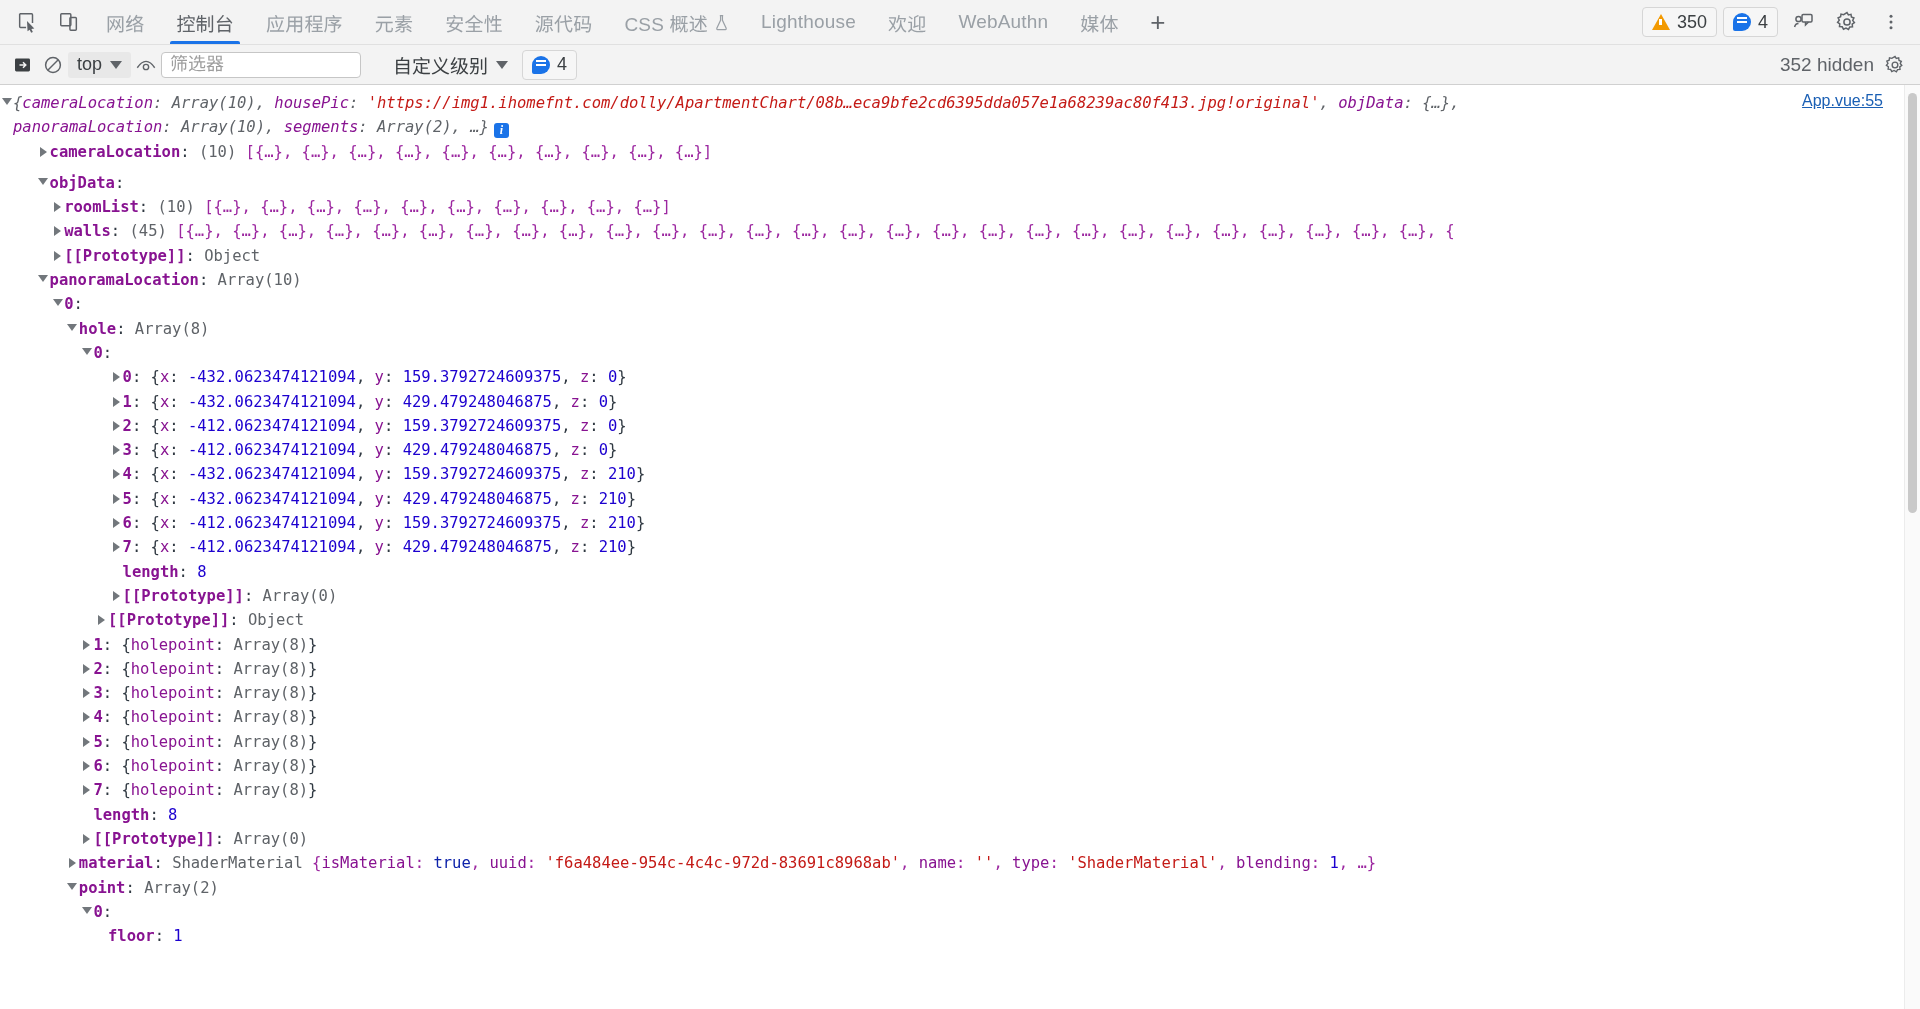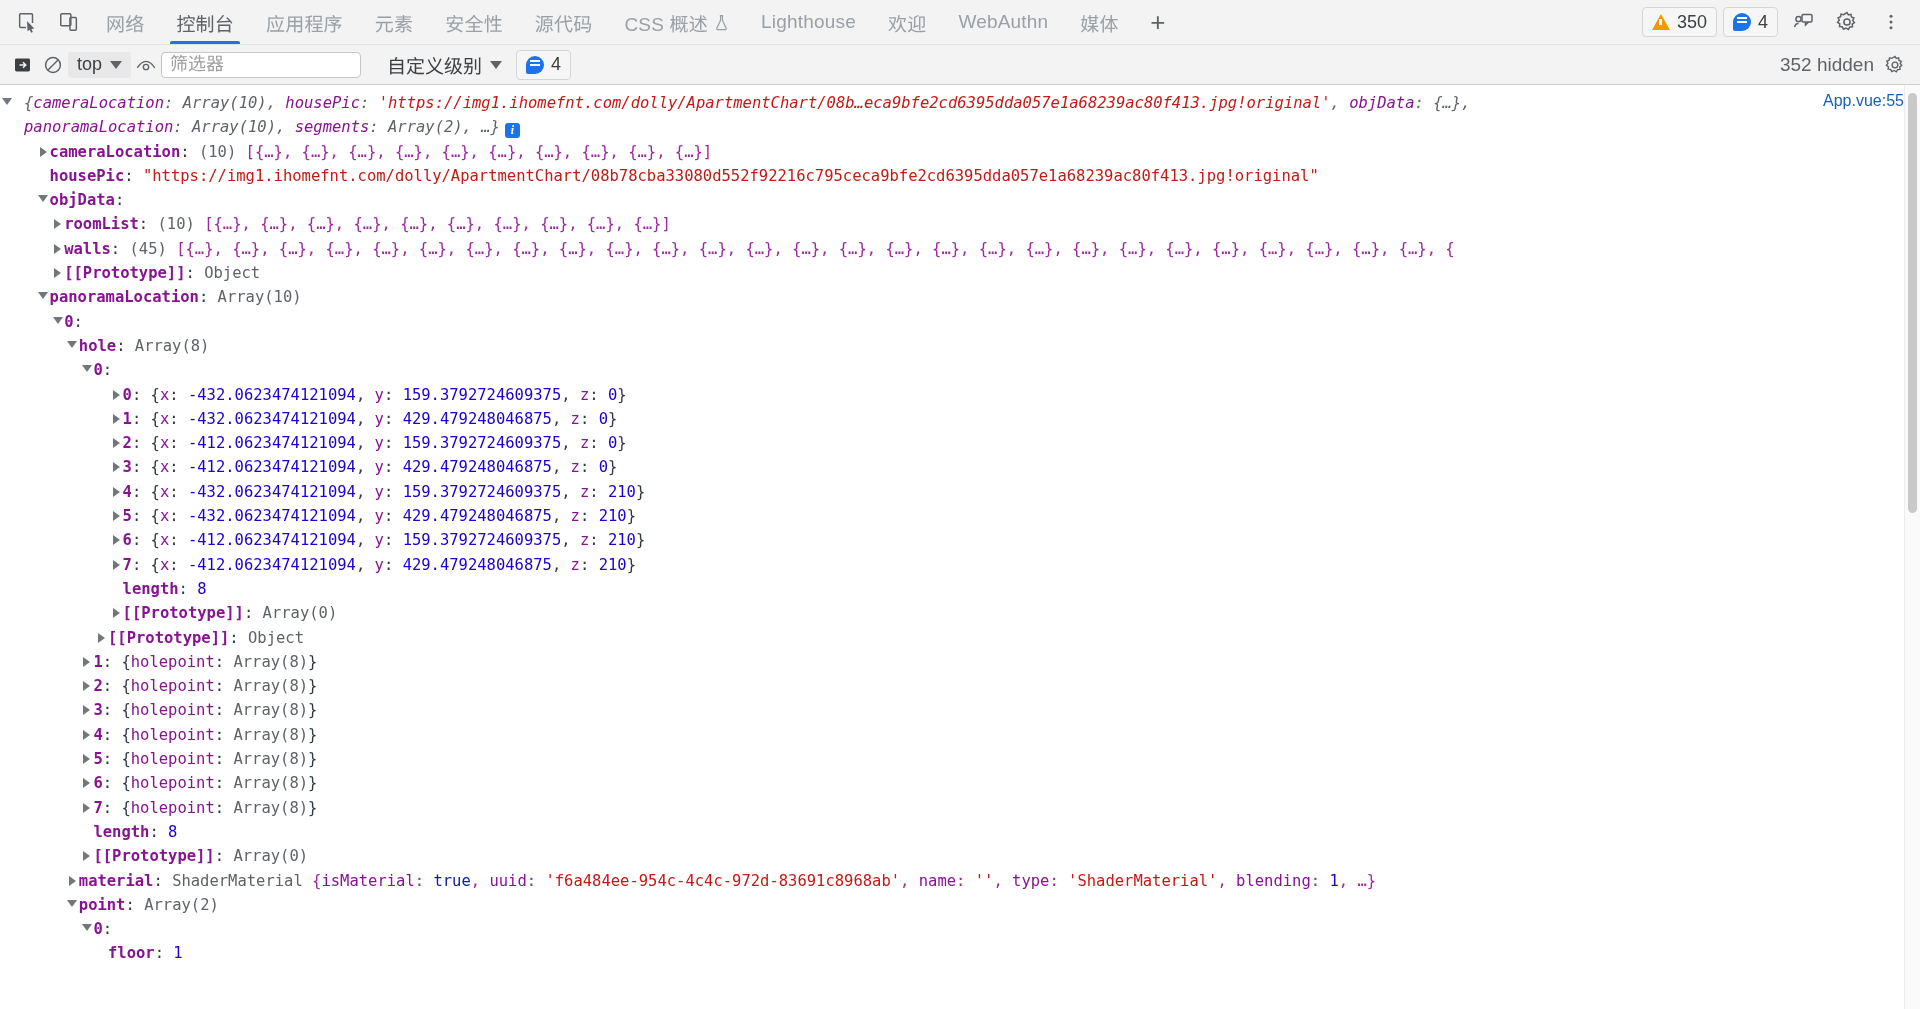--- a/index.html
+++ b/index.html
@@ -177,21 +177,21 @@
     padding: 0 8px;
     box-sizing: border-box;
     font-family: "Liberation Sans", sans-serif;
   }
   .filter-input::placeholder { color: #9e9e9e; }
 
   .level-select {
     display: flex; align-items: center; gap: 8px;
     height: 26px; padding: 0 6px;
     font-size: 19px; color: #3c4043; cursor: pointer;
-    margin-left: 20px;
+    margin-left: 26px;
   }
 
   .fb-spacer { flex: 1 1 auto; }
 
   .hidden-count {
     font-size: 19px;
     color: #5f6368;
     margin-right: 6px;
     white-space: nowrap;
   }
@@ -211,25 +211,26 @@
     font-family: "DejaVu Sans Mono", "Liberation Mono", monospace;
     font-size: 15.5px;
     line-height: 24.3px;
     color: #303942;
     padding-top: 6px;
     box-sizing: border-box;
   }
 
   .src-link {
     position: absolute;
-    right: 16px;
+    right: 37px;
     top: 4px;
     font-family: "Liberation Sans", sans-serif;
     font-size: 16px;
     color: #1a5fb4;
+    text-decoration: underline;
     cursor: pointer;
     white-space: nowrap;
   }
 
   .row {
     display: flex;
     align-items: flex-start;
     white-space: pre;
     padding-left: 0;
   }
@@ -271,21 +272,20 @@
   .plain    { color: #303942; }
   .objprev  { color: #9c27a0; }
   .cls      { color: #5f6368; }
 
   .preview-line {
     color: #9c27a0;
     font-style: italic;
     white-space: pre-wrap;
     max-width: 1490px;
     display: block;
-    margin-left: 11px;
   }
   .preview-line .pk { color: #881391; font-style: italic; }
   .preview-line .ps { color: #c41a16; font-style: italic; }
   .preview-line .pd { color: #5f6368; font-style: italic; }
 
   .ibadge {
     display: inline-flex;
     align-items: center; justify-content: center;
     width: 15px; height: 15px;
     background: #1a73e8;
@@ -477,21 +477,21 @@
 
       <a class="src-link">App.vue:55</a>
 
       <div class="row">
         <span class="arrow open"><i></i></span>
         <span class="preview-line" id="preview-host"><span class="pd">{</span><span class="pk">cameraLocation</span><span class="pd">: </span><span class="pd">Array(10)</span><span class="pd">, </span><span class="pk">housePic</span><span class="pd">: </span><span class="ps">'https://img1.ihomefnt.com/dolly/ApartmentChart/08b…eca9bfe2cd6395dda057e1a68239ac80f413.jpg!original'</span><span class="pd">, </span><span class="pk">objData</span><span class="pd">: {…}, </span><span class="pk">panoramaLocation</span><span class="pd">: </span><span class="pd">Array(10), </span><span class="pk">segments</span><span class="pd">: </span><span class="pd">Array(2), …}</span><span class="ibadge">i</span></span>
       </div>
 
       <div id="rows-host">
           <div class="row"><span class="indent" style="width: 36.6px;"></span><span class="arrow closed"><i></i></span><span class="txt overflow-clip"><span class="key">cameraLocation</span><span class="plain">: </span><span class="dim">(10) </span><span class="objprev">[{…}, {…}, {…}, {…}, {…}, {…}, {…}, {…}, {…}, {…}]</span></span></div>
-          <div class="row"><span class="indent" style="width: 36.6px;"></span><span class="arrow blank"><i></i></span><span class="txt overflow-clip"><span class="key">housePic</span><span class="plain">: </span><span class="str">"https://img1.ihomefnt.com/dolly/ApartmentChart/08b78cba33080d552f92216c795ceca9bfe2cd6395dda057e1a68239ac80f413.jpg!original"</span></span></div>
+          <div class="row"><span class="indent" style="width: 36.6px;"></span><span class="arrow blank"><i></i></span></div>
           <div class="row"><span class="indent" style="width: 36.6px;"></span><span class="arrow open"><i></i></span><span class="txt overflow-clip"><span class="key">objData</span><span class="plain">:</span></span></div>
           <div class="row"><span class="indent" style="width: 51.2px;"></span><span class="arrow closed"><i></i></span><span class="txt overflow-clip"><span class="key">roomList</span><span class="plain">: </span><span class="dim">(10) </span><span class="objprev">[{…}, {…}, {…}, {…}, {…}, {…}, {…}, {…}, {…}, {…}]</span></span></div>
           <div class="row"><span class="indent" style="width: 51.2px;"></span><span class="arrow closed"><i></i></span><span class="txt overflow-clip"><span class="key">walls</span><span class="plain">: </span><span class="dim">(45) </span><span class="objprev">[{…}, {…}, {…}, {…}, {…}, {…}, {…}, {…}, {…}, {…}, {…}, {…}, {…}, {…}, {…}, {…}, {…}, {…}, {…}, {…}, {…}, {…}, {…}, {…}, {…}, {…}, {…}, {</span></span></div>
           <div class="row"><span class="indent" style="width: 51.2px;"></span><span class="arrow closed"><i></i></span><span class="txt overflow-clip"><span class="key">[[Prototype]]</span><span class="plain">: </span><span class="cls">Object</span></span></div>
           <div class="row"><span class="indent" style="width: 36.6px;"></span><span class="arrow open"><i></i></span><span class="txt overflow-clip"><span class="key">panoramaLocation</span><span class="plain">: </span><span class="cls">Array(10)</span></span></div>
           <div class="row"><span class="indent" style="width: 51.2px;"></span><span class="arrow open"><i></i></span><span class="txt overflow-clip"><span class="idx">0</span><span class="plain">:</span></span></div>
           <div class="row"><span class="indent" style="width: 65.8px;"></span><span class="arrow open"><i></i></span><span class="txt overflow-clip"><span class="key">hole</span><span class="plain">: </span><span class="cls">Array(8)</span></span></div>
           <div class="row"><span class="indent" style="width: 80.4px;"></span><span class="arrow open"><i></i></span><span class="txt overflow-clip"><span class="idx">0</span><span class="plain">:</span></span></div>
           <div class="row"><span class="indent" style="width: 109.6px;"></span><span class="arrow closed"><i></i></span><span class="txt overflow-clip"><span class="idx">0</span><span class="plain">: {</span><span class="propdim">x</span><span class="plain">: </span><span class="num">-432.0623474121094</span><span class="plain">, </span><span class="propdim">y</span><span class="plain">: </span><span class="num">159.3792724609375</span><span class="plain">, </span><span class="propdim">z</span><span class="plain">: </span><span class="num">0</span><span class="plain">}</span></span></div>
           <div class="row"><span class="indent" style="width: 109.6px;"></span><span class="arrow closed"><i></i></span><span class="txt overflow-clip"><span class="idx">1</span><span class="plain">: {</span><span class="propdim">x</span><span class="plain">: </span><span class="num">-432.0623474121094</span><span class="plain">, </span><span class="propdim">y</span><span class="plain">: </span><span class="num">429.479248046875</span><span class="plain">, </span><span class="propdim">z</span><span class="plain">: </span><span class="num">0</span><span class="plain">}</span></span></div>

